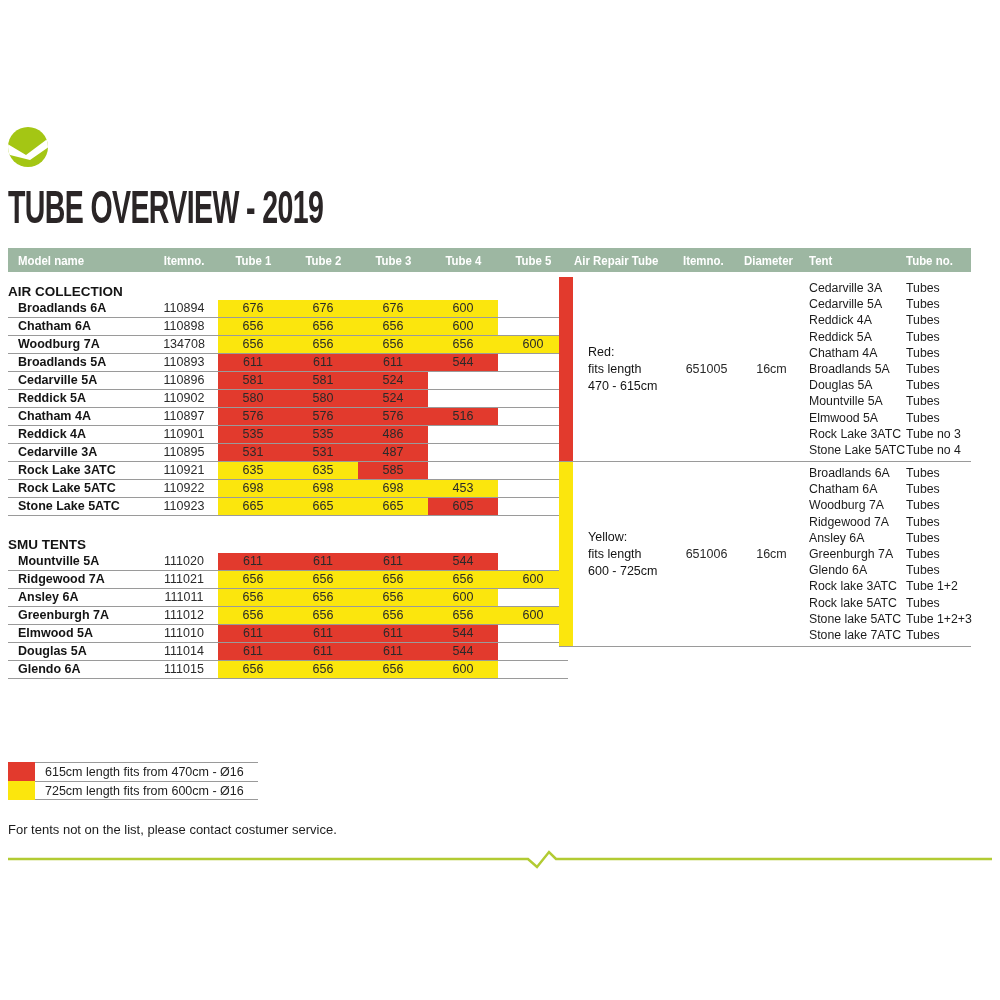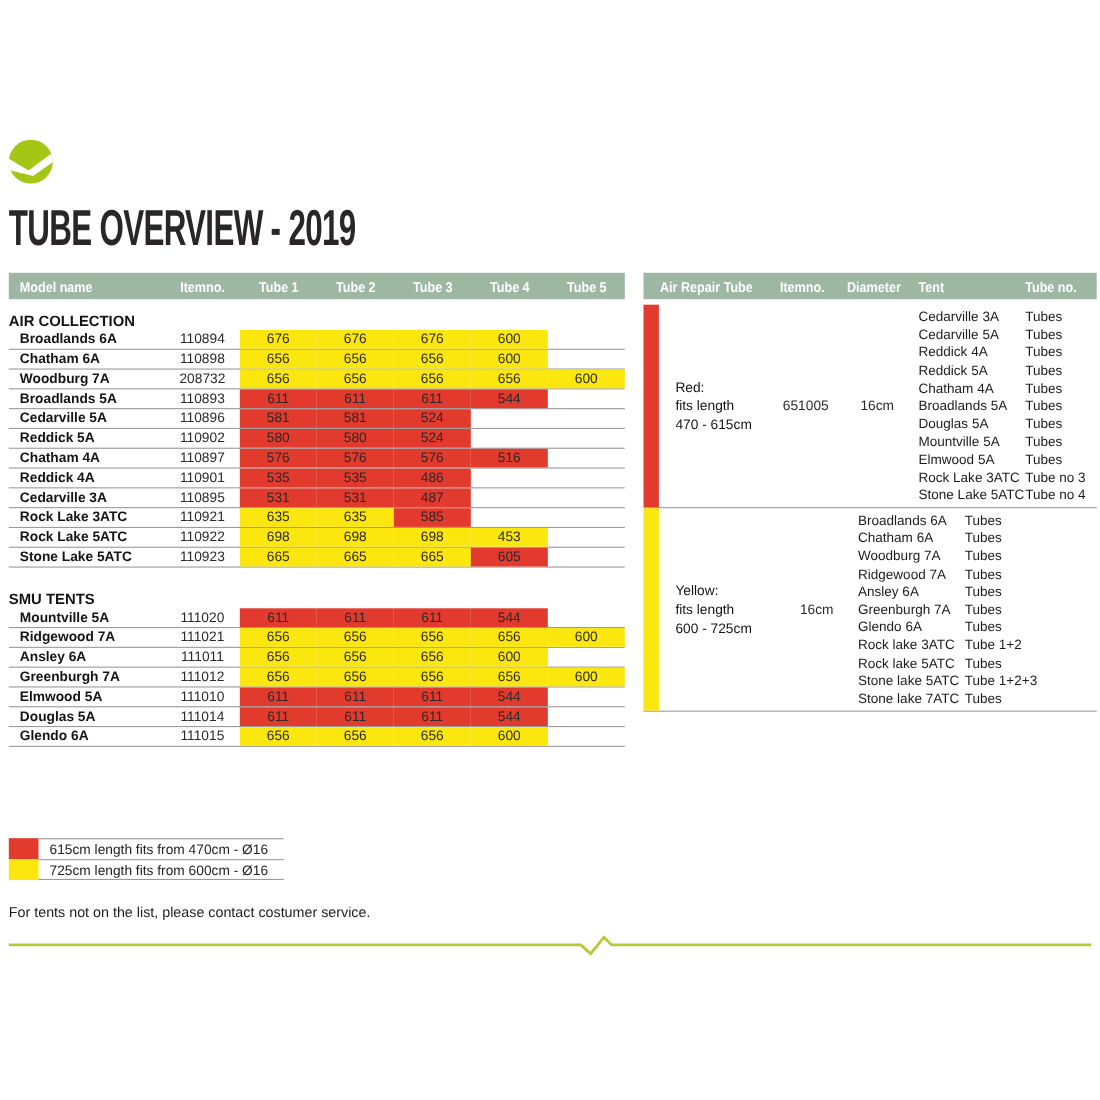--- a/index.html
+++ b/index.html
@@ -30,21 +30,21 @@
           font-size:12.5px; }
   .trow > div { line-height:17px; }
   .c-model { width:142px; padding-left:10px; box-sizing:border-box; font-weight:bold; color:#141414;
              white-space:nowrap; }
   .c-item  { width:68px; text-align:center; color:#2a2a2a; }
   .c-tube  { width:70px; text-align:center; color:#2a2a2a; }
   .bg-red    { background:#e23a2d; }
   .bg-yellow { background:#fbe60d; }
 
   
-  .rtable { position:absolute; left:585px; top:248px; width:412px; }
+  .rtable { position:absolute; left:559px; top:248px; width:412px; }
   .rhead { display:flex; background:#9db7a2; height:24px; align-items:center;
            color:#fff; font-weight:bold; font-size:13px; }
   .rhead .cnd { display:inline-block; transform:scaleX(.88); transform-origin:left center; }
   .rw1 { width:120px; padding-left:15px; box-sizing:border-box; }
   .rw2 { width:55px; text-align:center; }
   .rw3 { width:75px; text-align:center; }
   .rw4 { width:97px; }
   .rw5 { width:65px; }
   .rbody { margin-top:5px; }
   .rsection { display:flex; border-bottom:1px solid #9a9a9a; align-items:stretch; }
@@ -116,21 +116,21 @@
             <div class="c-model">Chatham 6A</div>
             <div class="c-item">110898</div>
             <div class="c-tube bg-yellow">656</div>
             <div class="c-tube bg-yellow">656</div>
             <div class="c-tube bg-yellow">656</div>
             <div class="c-tube bg-yellow">600</div>
             <div class="c-tube"></div>
           </div>
           <div class="trow">
             <div class="c-model">Woodburg 7A</div>
-            <div class="c-item">208732</div>
+            <div class="c-item">134708</div>
             <div class="c-tube bg-yellow">656</div>
             <div class="c-tube bg-yellow">656</div>
             <div class="c-tube bg-yellow">656</div>
             <div class="c-tube bg-yellow">656</div>
             <div class="c-tube bg-yellow">600</div>
           </div>
           <div class="trow">
             <div class="c-model">Broadlands 5A</div>
             <div class="c-item">110893</div>
             <div class="c-tube bg-red">611</div>
@@ -348,20 +348,21 @@
             </div>
           </div>
         </div>
         <div class="rsection">
           <div class="rbar bg-yellow"></div>
           <div class="rlabel">
             <div>Yellow:</div>
             <div>fits length</div>
             <div>600 - 725cm</div>
           </div>
+          <div class="ritem">651006</div>
           <div class="rdiam">16cm</div>
           <div class="rtents">
             <div class="rtrow">
               <div class="rtent">Broadlands 6A</div>
               <div class="rtube">Tubes</div>
             </div>
             <div class="rtrow">
               <div class="rtent">Chatham 6A</div>
               <div class="rtube">Tubes</div>
             </div>

